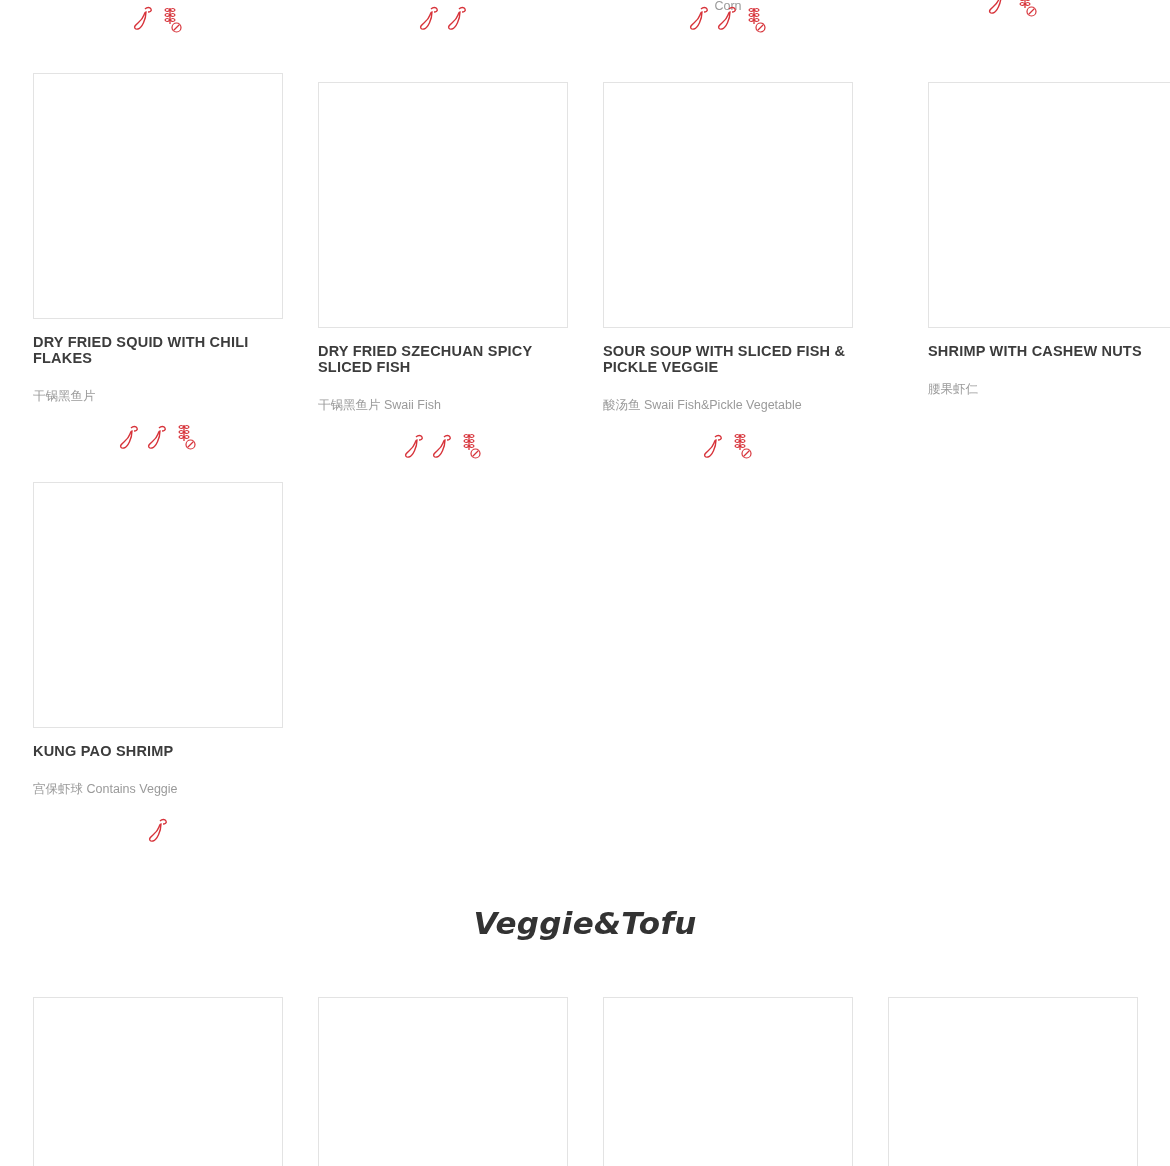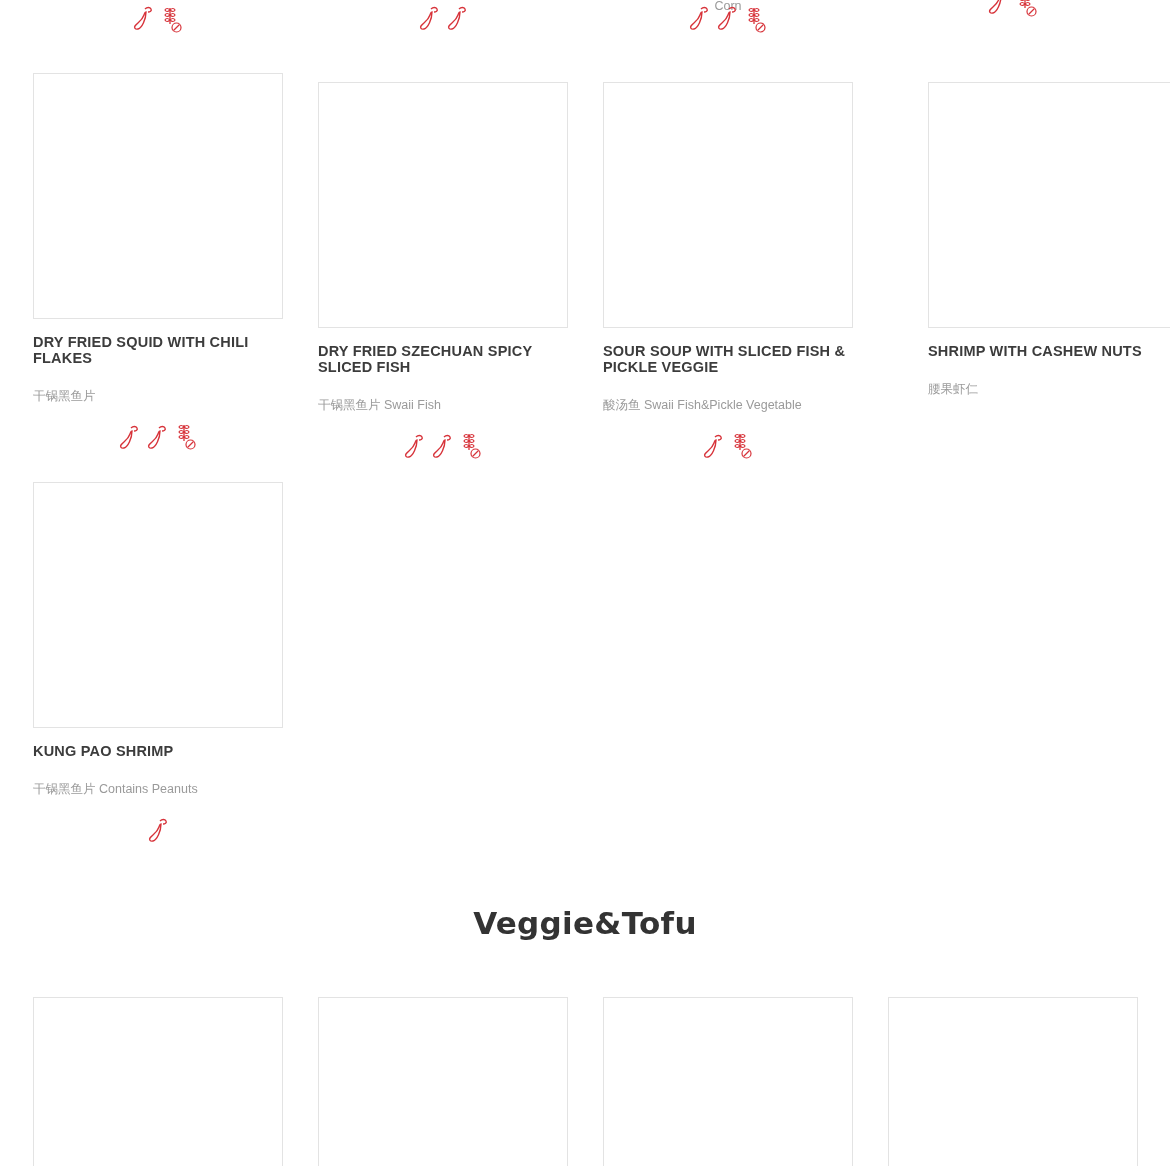--- a/index.html
+++ b/index.html
@@ -84,20 +84,21 @@
     gap: 8px;
   }
 
   
   .section-heading {
     position: absolute;
     top: 905px;
     left: 0; right: 0;
     text-align: center;
     font-family: "DejaVu Sans", sans-serif;
+    font-style: italic;
     font-weight: 700;
     font-size: 31px;
     color: #333333;
     letter-spacing: .3px;
   }
 
   
   .bottom-thumb {
     position: absolute;
     top: 997px;
@@ -271,21 +272,21 @@
 
   <div class="card col4" style="top:82px;">
     <div class="thumb" style="height:246px;"></div>
     <div class="dish-title">SHRIMP WITH CASHEW NUTS</div>
     <div class="dish-sub">腰果虾仁</div>
   </div>
 
   <div class="card col1" style="top:482px;">
     <div class="thumb" style="height:246px;"></div>
     <div class="dish-title">KUNG PAO SHRIMP</div>
-    <div class="dish-sub">干锅黑鱼片 Contains Peanuts</div>
+    <div class="dish-sub">宫保虾球 Contains Veggie</div>
     <div class="icons">
       <span>
         <svg width="20" height="26" viewBox="0 0 20 26">
             <path d="M12 3c2-2 5-2 6 0 1 2-1 3-3 3" fill="none" stroke="#d7333a" stroke-width="1.4"></path>
             <path d="M13 6c0 7-4 16-8 17-3 .7-4-1.5-3-3 2-3 7-5 9-11 .6-1.8.9-3 2-3z" fill="none" stroke="#d7333a" stroke-width="1.4"></path>
           </svg>
       </span>
     </div>
   </div>
 

